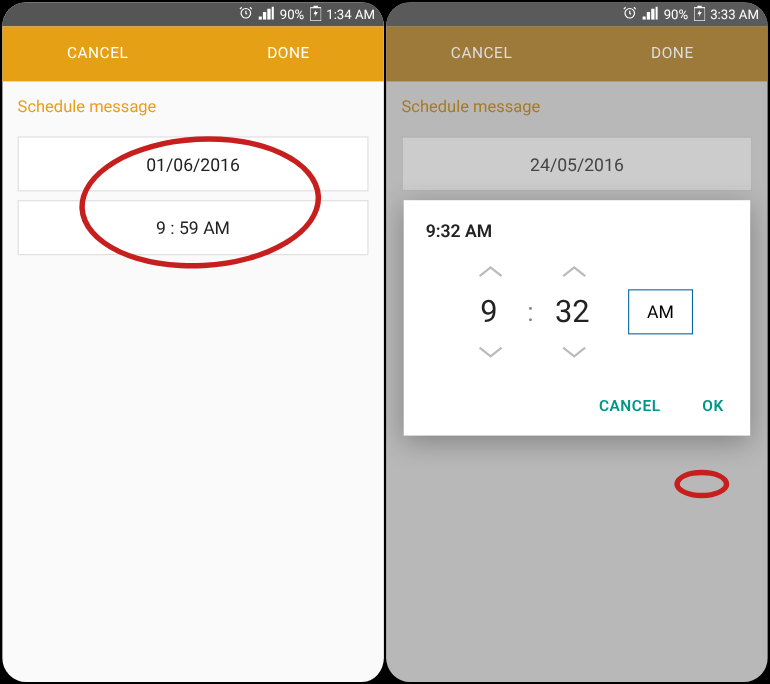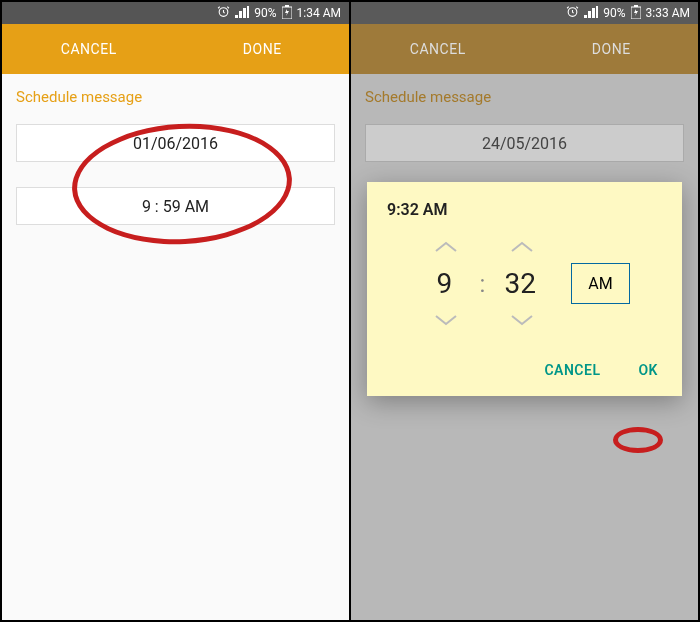--- a/index.html
+++ b/index.html
@@ -1,17 +1,17 @@
 <!DOCTYPE html>
 <html><head>
   <meta charset="utf-8">
   <style>
     * { margin: 0; padding: 0; box-sizing: border-box; font-family: -apple-system, Roboto, "Helvetica Neue", Arial, sans-serif; }
     body { width: 700px; height: 622px; background: #000; display: flex; border: 2px solid #000; }
-    .panel { flex: 1; position: relative; overflow: hidden; }
+    .panel { flex: 1; position: relative; overflow: hidden; border-radius: 22px; }
     .panel-left { background: #fafafa; border-right: 2px solid #000; }
     .panel-right { background: #b8b8b8; }
 
     .status-bar {
       height: 22px; background: #555; color: #fff; display: flex;
       justify-content: flex-end; align-items: center; padding: 0 8px;
       font-size: 12px; gap: 5px;
     }
     .panel-right .status-bar { background: #5a5a5a; }
     .status-icons { display: flex; align-items: center; gap: 5px; }
@@ -23,34 +23,34 @@
     .panel-right .action-bar { background: #9e7a3a; color: #ddd; }
     .action-btn { flex: 1; text-align: center; cursor: pointer; }
 
     .content { padding: 14px; position: relative; }
     .panel-right .content { filter: none; }
 
     .section-label { color: #e6a016; font-size: 15px; margin-bottom: 18px; }
     .panel-right .section-label { color: #a47a2c; }
 
     .field {
-      background: #fff; border: 1px solid #ddd; height: 38px;
+      background: #fff; border: 1px solid #ddd; height: 50px;
       display: flex; align-items: center; justify-content: center;
-      font-size: 16px; color: #222; margin-bottom: 25px; cursor: pointer;
+      font-size: 16px; color: #222; margin-bottom: 8px; cursor: pointer;
     }
     .panel-right .field { background: #ccc; border: 1px solid #aaa; color: #444; }
 
     .highlight-ellipse {
       position: absolute; border: 5px solid #c71e1e; border-radius: 50%;
       pointer-events: none; z-index: 10;
     }
 
     .time-picker-dialog {
       position: absolute; left: 16px; right: 16px; top: 180px;
-      background: #fef9c3; box-shadow: 0 6px 24px rgba(0,0,0,0.3);
+      background: #ffffff; box-shadow: 0 6px 24px rgba(0,0,0,0.3);
       padding: 18px 20px 12px 20px; z-index: 5;
     }
     .dialog-title { font-size: 16px; font-weight: 600; color: #222; margin-bottom: 22px; }
     .spinners { display: flex; align-items: center; justify-content: center; gap: 6px; margin-bottom: 30px; }
     .spinner-col { display: flex; flex-direction: column; align-items: center; gap: 14px; width: 50px; }
     .spinner-val { font-size: 28px; color: #222; }
     .colon { font-size: 24px; color: #888; margin: 0 4px; }
     .ampm-box {
       border: 1px solid #0369a1; padding: 10px 16px; font-size: 16px;
       margin-left: 20px; cursor: pointer;

